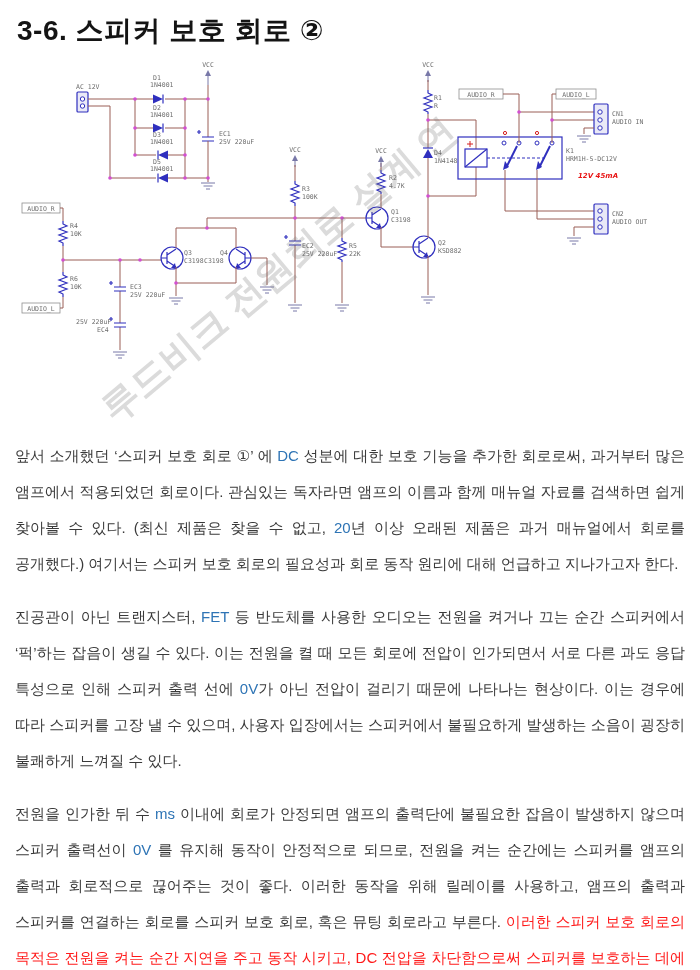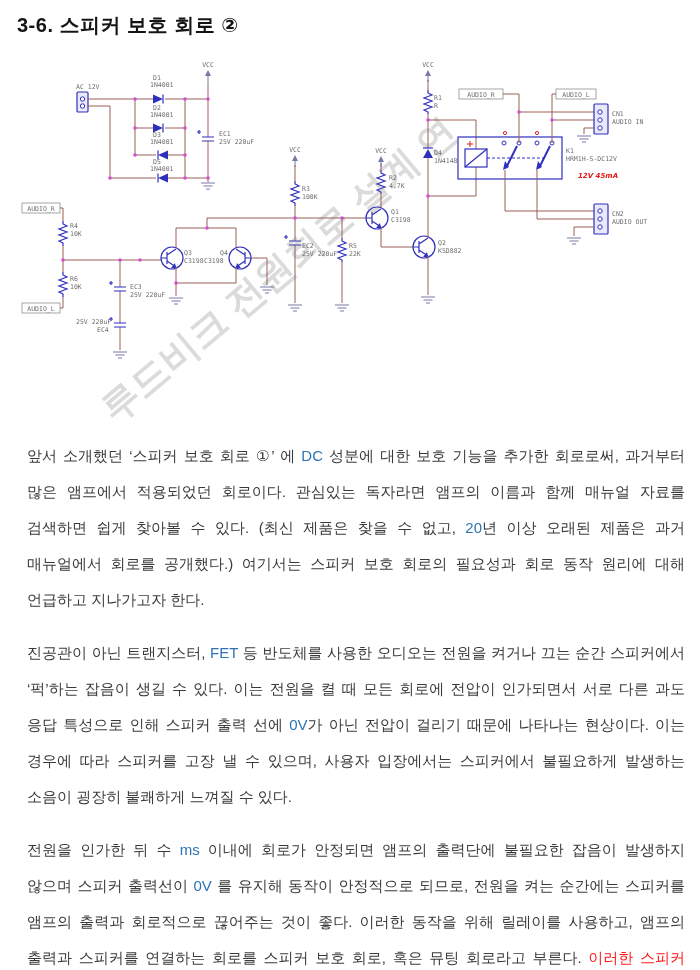--- a/index.html
+++ b/index.html
@@ -1,18 +1,18 @@
 <!DOCTYPE html>
 <html><head>
 <meta charset="utf-8">
 <style>
   html,body{margin:0;padding:0;background:#ffffff;}
   .page{position:relative;width:700px;height:970px;background:#fff;overflow:hidden;
         font-family:"Liberation Sans","DejaVu Sans",sans-serif;}
-  .doc-title{position:absolute;left:17px;top:12px;font-size:20px;font-weight:bold;
+  .doc-title{position:absolute;left:17px;top:12px;font-size:28px;font-weight:bold;
              color:#141414;letter-spacing:0.5px;}
   .schematic{position:absolute;left:0;top:55px;width:700px;height:380px;}
   
   .wire{stroke:#9a5f57;stroke-width:1;fill:none;}
   .comp{stroke:#2f2fbe;stroke-width:1.2;fill:none;}
   .compf{fill:#2f2fbe;stroke:none;}
   .thick{stroke:#2f2fbe;stroke-width:2;fill:none;}
   .pwr{stroke:#7878a8;stroke-width:1;fill:none;}
   .pwrf{fill:#7878a8;stroke:none;}
   .lbl{font:6.5px "DejaVu Sans Mono","Liberation Mono",monospace;fill:#6e6e6e;}
@@ -23,21 +23,21 @@
   .redln{stroke:#d42020;stroke-width:1;fill:none;}
   .cbox{fill:#e9e9f7;stroke:#2f2fbe;stroke-width:1.2;}
   .pin{fill:#ffffff;stroke:#2f2fbe;stroke-width:1;}
   .lbox{fill:none;stroke:#8f8f8f;stroke-width:0.8;}
   .dash{stroke:#2f2fbe;stroke-width:1;stroke-dasharray:3,2;fill:none;}
   .watermark{position:absolute;left:90px;top:395px;transform:rotate(-40deg);
              transform-origin:0 0;font-size:38px;font-weight:bold;color:rgba(110,110,110,0.25);
              white-space:nowrap;pointer-events:none;}
   
   .body-text{position:absolute;left:15px;top:438px;width:670px;color:#3a3a3a;}
-  .para{margin:0 0 17px 12px;font-size:15px;line-height:36px;text-align:justify;
+  .para{margin:0 0 17px 0;font-size:15px;line-height:36px;text-align:justify;
         word-break:keep-all;}
   .run-normal{color:#3a3a3a;}
   .run-blue{color:#2e74b5;}
   .run-red{color:#ff1a1a;}
 </style>
 </head>
 <body>
 
 <div class="page">
 

